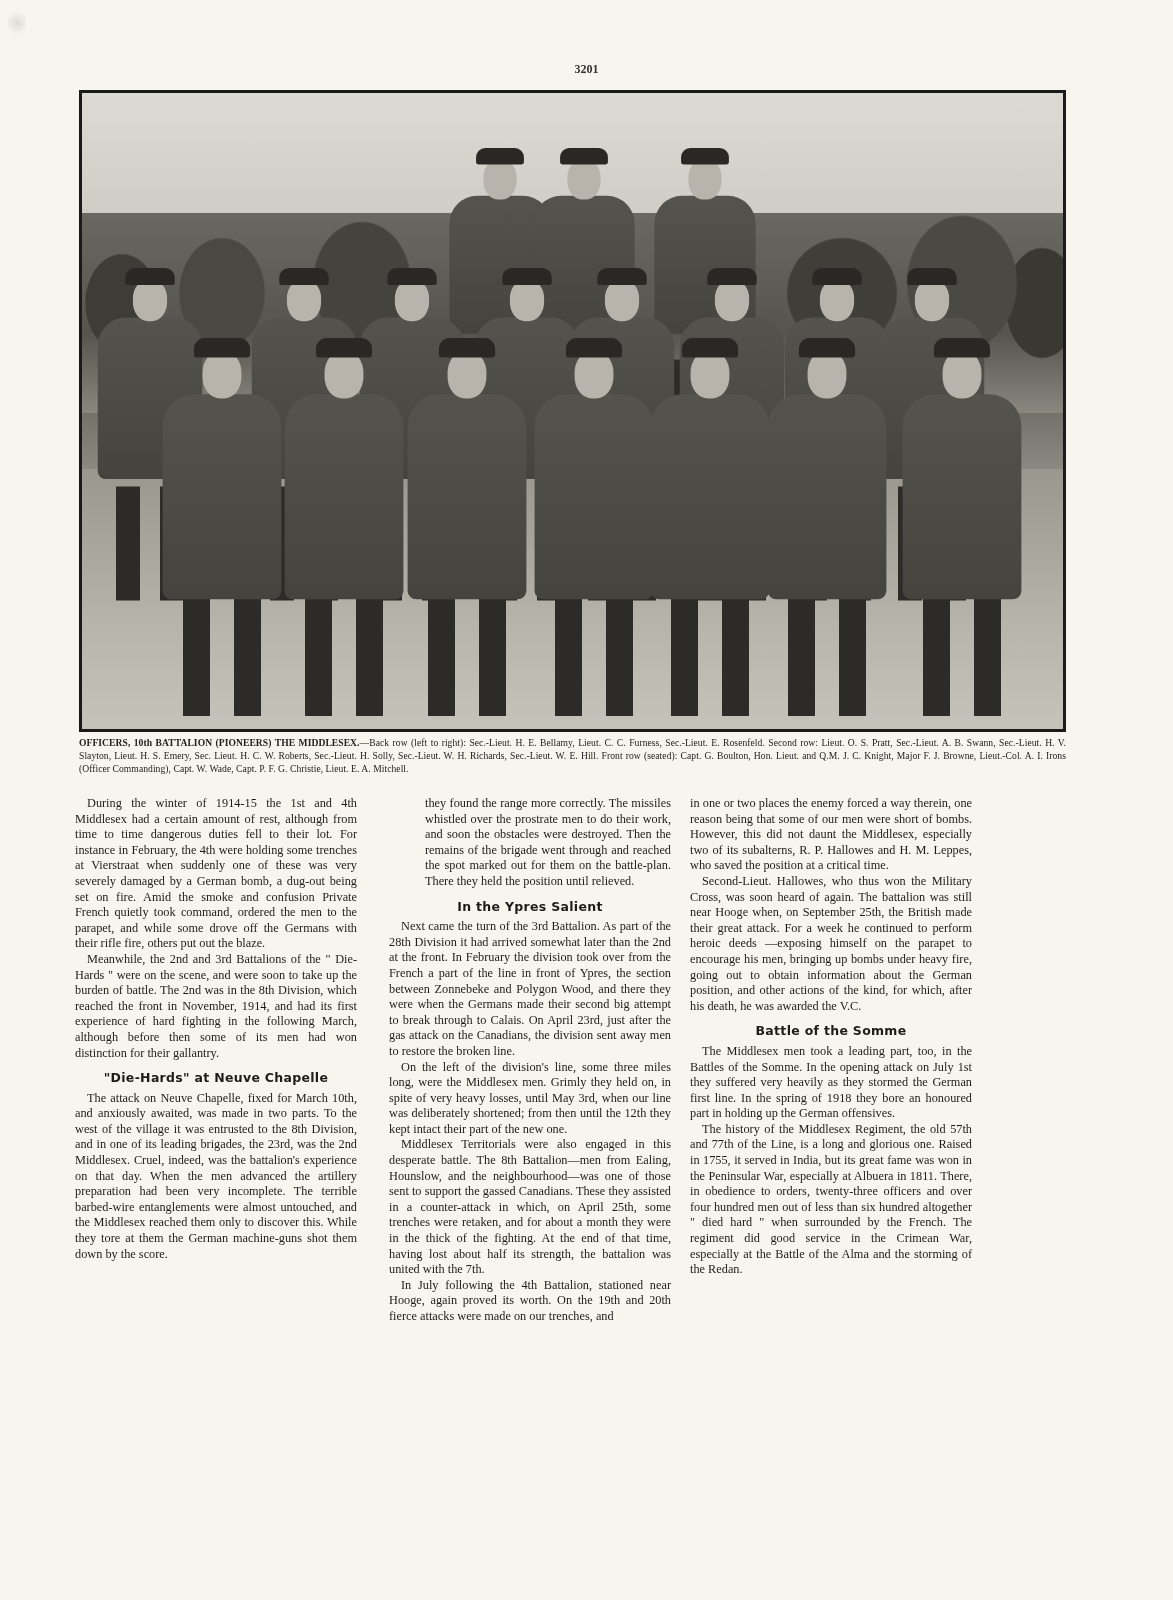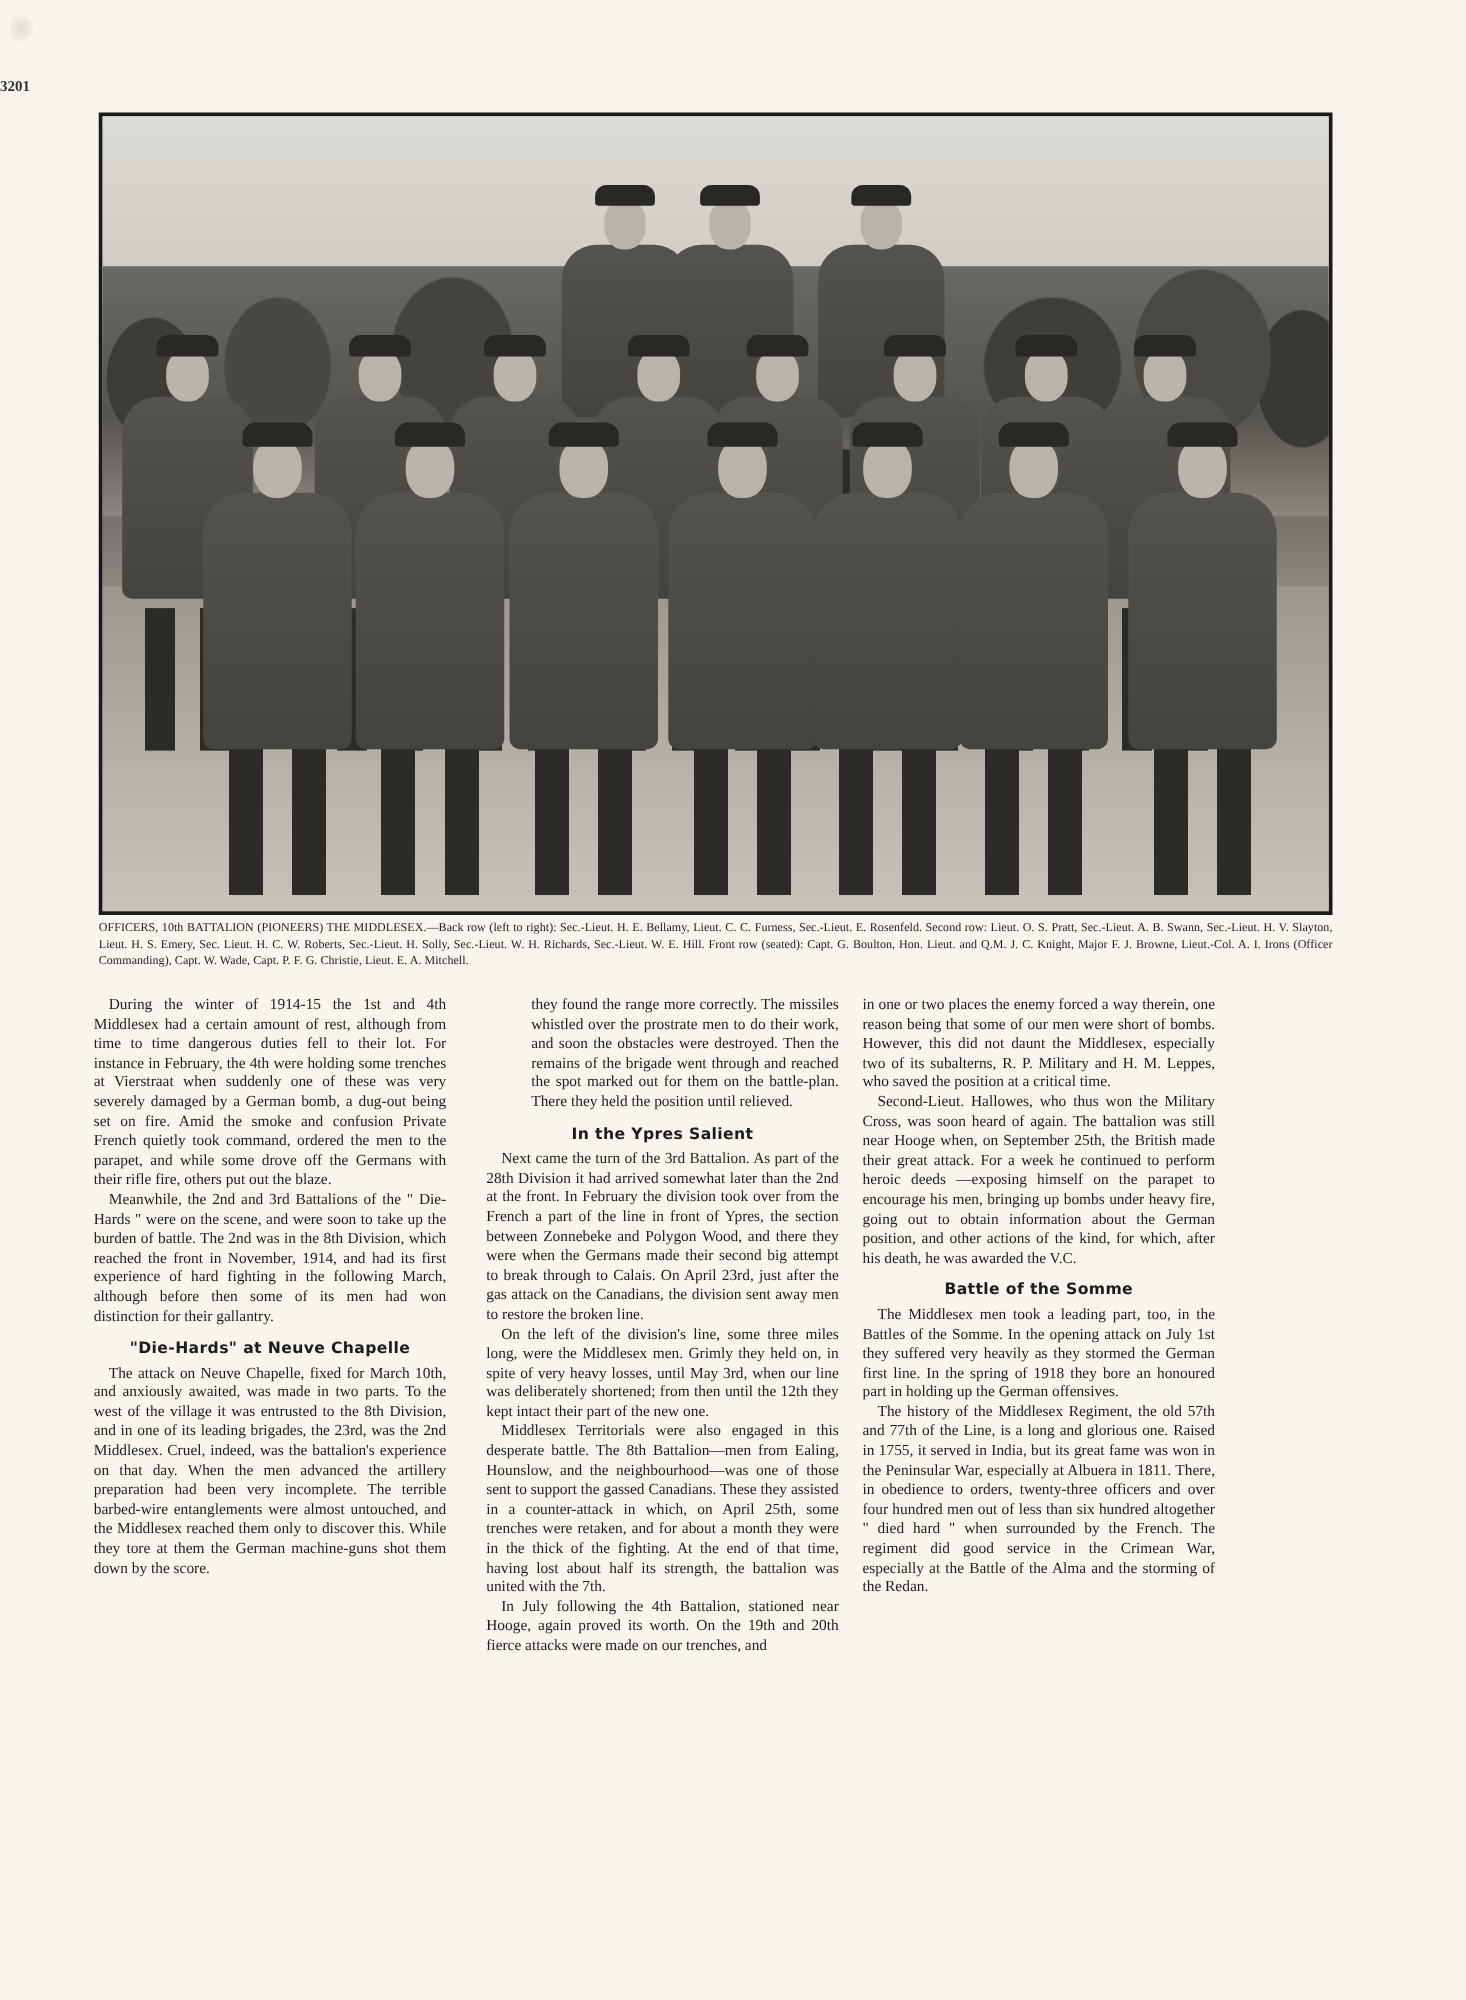--- a/index.html
+++ b/index.html
@@ -6,21 +6,21 @@
     html, body { width: 1173px; height: 1600px; }
     body {
       background: #f7f5ee;
       font-family: "DejaVu Serif", "Liberation Serif", serif;
       color: #1d1b18;
       position: relative;
       overflow: hidden;
     }
     .page-number {
       position: absolute; top: 62px; left: 0; width: 100%;
-      text-align: left; font-size: 12px; font-weight: bold; color: #333;
+      text-align: center; font-size: 12px; font-weight: bold; color: #333;
       font-family: "Liberation Serif", serif;
     }
     .photo {
       position: absolute; left: 79px; top: 90px; width: 987px; height: 642px;
       border: 3px solid #1a1a1a;
       background: linear-gradient(180deg, #d8d6d0 0%, #cfccc5 18%, #7d7b73 30%, #5d5b55 42%, #8e8b83 60%, #a9a69e 78%, #c5c2ba 100%);
       overflow: hidden;
     }
     .photo .sky { position: absolute; left: 0; top: 0; width: 100%; height: 150px;
       background: linear-gradient(180deg, #dcdad4, #cdcac3); }
@@ -47,21 +47,21 @@
     .figure .legs { position: absolute; left: 50%; transform: translateX(-50%);
       width: 90px; height: 120px; top: 230px;
       background:
         linear-gradient(90deg, transparent 10%, #2d2b27 10%, #2d2b27 38%, transparent 38%, transparent 62%, #2d2b27 62%, #2d2b27 90%, transparent 90%);
     }
     .caption {
       position: absolute; left: 79px; top: 736px; width: 987px;
       font-family: "Liberation Serif", serif; font-size: 9.6px; line-height: 13px;
       text-align: justify; color: #222; letter-spacing: 0.05px;
     }
-    .caption .lead { font-weight: normal; }
+    .caption .lead { font-weight: bold; }
     .col {
       position: absolute; top: 796px; width: 282px;
       font-size: 12.3px; line-height: 15.6px; text-align: justify; color: #1e1c19;
       font-family: "Liberation Serif", serif;
     }
     .col p { text-indent: 12px; }
     .col h2 {
       font-family: "DejaVu Sans", "Liberation Sans", sans-serif;
       font-size: 12.5px; font-weight: bold; text-align: center;
       margin: 9px 0 5px; letter-spacing: 0.3px;
@@ -207,18 +207,18 @@
   </div>
 <div class="col col2">
     <p style="text-indent: 0px; margin-left: 36px;">they found the range more correctly. The missiles whistled over the prostrate men to do their work, and soon the obstacles were destroyed. Then the remains of the brigade went through and reached the spot marked out for them on the battle-plan. There they held the position until relieved.</p>
     <h2>In the Ypres Salient</h2>
     <p>Next came the turn of the 3rd Battalion. As part of the 28th Division it had arrived somewhat later than the 2nd at the front. In February the division took over from the French a part of the line in front of Ypres, the section between Zonnebeke and Polygon Wood, and there they were when the Germans made their second big attempt to break through to Calais. On April 23rd, just after the gas attack on the Canadians, the division sent away men to restore the broken line.</p>
     <p>On the left of the division's line, some three miles long, were the Middlesex men. Grimly they held on, in spite of very heavy losses, until May 3rd, when our line was deliberately shortened; from then until the 12th they kept intact their part of the new one.</p>
     <p>Middlesex Territorials were also engaged in this desperate battle. The 8th Battalion—men from Ealing, Hounslow, and the neighbourhood—was one of those sent to support the gassed Canadians. These they assisted in a counter-attack in which, on April 25th, some trenches were retaken, and for about a month they were in the thick of the fighting. At the end of that time, having lost about half its strength, the battalion was united with the 7th.</p>
     <p>In July following the 4th Battalion, stationed near Hooge, again proved its worth. On the 19th and 20th fierce attacks were made on our trenches, and</p>
   </div>
 <div class="col col3">
-    <p style="text-indent: 0px;">in one or two places the enemy forced a way therein, one reason being that some of our men were short of bombs. However, this did not daunt the Middlesex, especially two of its subalterns, R. P. Military and H. M. Leppes, who saved the position at a critical time.</p>
+    <p style="text-indent: 0px;">in one or two places the enemy forced a way therein, one reason being that some of our men were short of bombs. However, this did not daunt the Middlesex, especially two of its subalterns, R. P. Hallowes and H. M. Leppes, who saved the position at a critical time.</p>
     <p>Second-Lieut. Hallowes, who thus won the Military Cross, was soon heard of again. The battalion was still near Hooge when, on September 25th, the British made their great attack. For a week he continued to perform heroic deeds —exposing himself on the parapet to encourage his men, bringing up bombs under heavy fire, going out to obtain information about the German position, and other actions of the kind, for which, after his death, he was awarded the V.C.</p>
     <h2>Battle of the Somme</h2>
     <p>The Middlesex men took a leading part, too, in the Battles of the Somme. In the opening attack on July 1st they suffered very heavily as they stormed the German first line. In the spring of 1918 they bore an honoured part in holding up the German offensives.</p>
     <p>The history of the Middlesex Regiment, the old 57th and 77th of the Line, is a long and glorious one. Raised in 1755, it served in India, but its great fame was won in the Peninsular War, especially at Albuera in 1811. There, in obedience to orders, twenty-three officers and over four hundred men out of less than six hundred altogether " died hard " when surrounded by the French. The regiment did good service in the Crimean War, especially at the Battle of the Alma and the storming of the Redan.</p>
   </div>
 
 </body></html>

